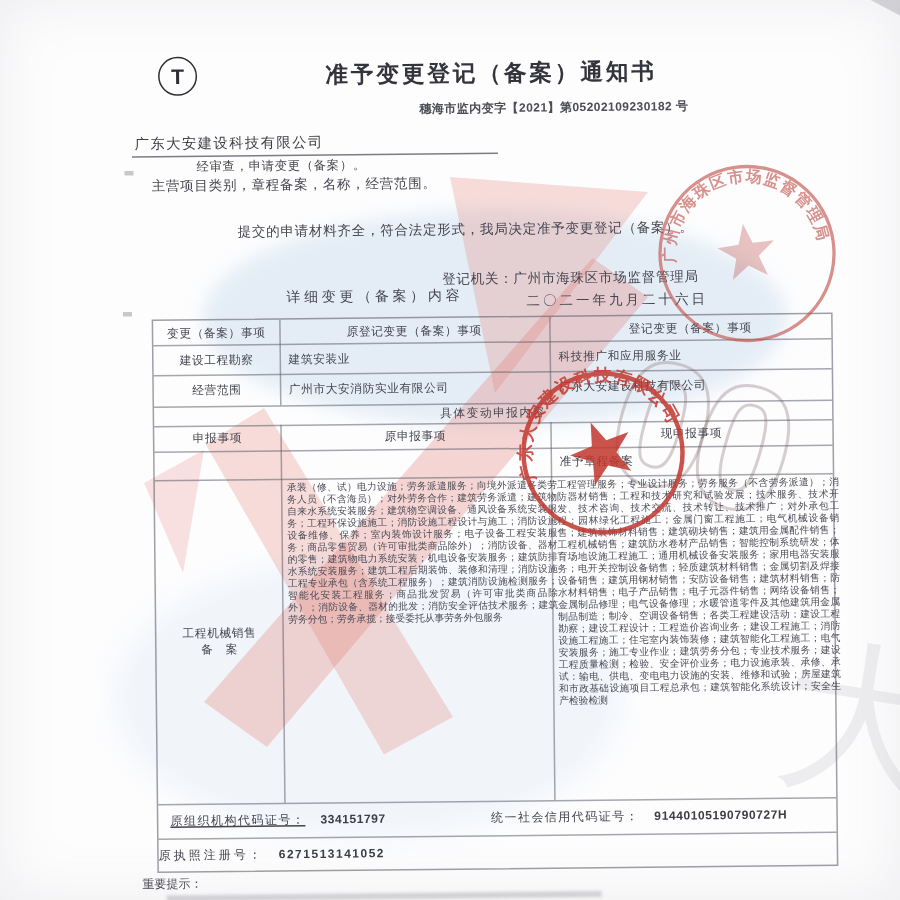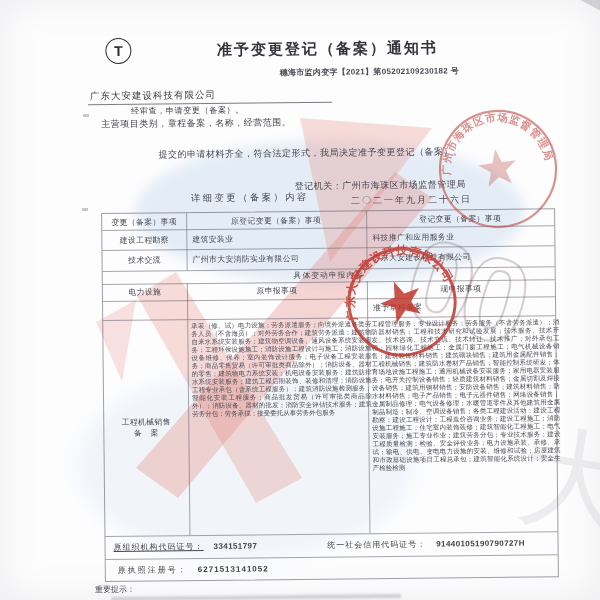--- a/index.html
+++ b/index.html
@@ -85,27 +85,27 @@
       <div class="vline" style="left:264px;top:70px;height:252px;"></div>
 
       <div class="cell cc" style="left:0;top:0;width:84px;height:16px;">变更（备案）事项</div>
       <div class="cell cc" style="left:84px;top:0;width:180px;height:16px;">原登记变更（备案）事项</div>
       <div class="cell cc" style="left:264px;top:0;width:188px;height:16px;">登记变更（备案）事项</div>
 
       <div class="cell cc" style="left:0;top:16px;width:84px;height:20px;">建设工程勘察</div>
       <div class="cell cl" style="left:84px;top:16px;width:180px;height:20px;">建筑安装业</div>
       <div class="cell cl" style="left:264px;top:16px;width:188px;height:20px;">科技推广和应用服务业</div>
 
-      <div class="cell cc" style="left:0;top:36px;width:84px;height:21px;">技术交流</div>
+      <div class="cell cc" style="left:0;top:36px;width:84px;height:21px;">经营范围</div>
       <div class="cell cl" style="left:84px;top:36px;width:180px;height:21px;">广州市大安消防实业有限公司</div>
       <div class="cell cl" style="left:264px;top:36px;width:188px;height:21px;">广东大安建设科技有限公司</div>
 
       <div class="cell cc" style="left:0;top:57px;width:452px;height:13px;letter-spacing:1px;">具体变动申报内容</div>
 
-      <div class="cell cc" style="left:0;top:70px;width:84px;height:17px;">电力设施</div>
+      <div class="cell cc" style="left:0;top:70px;width:84px;height:17px;">申报事项</div>
       <div class="cell cc" style="left:84px;top:70px;width:180px;height:17px;">原申报事项</div>
       <div class="cell cc" style="left:264px;top:70px;width:188px;height:17px;">现申报事项</div>
 
       <div class="cell cl" style="left:84px;top:87px;width:180px;height:19px;"></div>
       <div class="cell cl" style="left:264px;top:87px;width:188px;height:19px;">准予章程备案</div>
 
       <div class="cell" style="left:0;top:106px;width:84px;height:216px;display:flex;flex-direction:column;
                   align-items:center;justify-content:center;line-height:11px;">
         <span>工程机械销售</span>
         <span>备　案</span>
@@ -114,21 +114,21 @@
       <div class="cell dense" style="left:264px;top:106px;width:188px;height:216px;">工程管理服务；专业设计服务；劳务服务（不含劳务派遣）；消防器材销售；工程和技术研究和试验发展；技术服务、技术开发、技术咨询、技术交流、技术转让、技术推广；对外承包工程；园林绿化工程施工；金属门窗工程施工；电气机械设备销售；建筑装饰材料销售；建筑砌块销售；建筑用金属配件销售；工程机械销售；建筑防水卷材产品销售；智能控制系统研发；体育场地设施工程施工；通用机械设备安装服务；家用电器安装服务；电开关控制设备销售；轻质建筑材料销售；金属切割及焊接设备销售；建筑用钢材销售；安防设备销售；建筑材料销售；防水材料销售；电子产品销售；电子元器件销售；网络设备销售；金属制品修理；电气设备修理；水暖管道零件及其他建筑用金属制品制造；制冷、空调设备销售；各类工程建设活动：建设工程勘察；建设工程设计；工程造价咨询业务；建设工程施工；消防设施工程施工；住宅室内装饰装修；建筑智能化工程施工；电气安装服务；施工专业作业；建筑劳务分包；专业技术服务；建设工程质量检测；检验、安全评价业务；电力设施承装、承修、承试：输电、供电、变电电力设施的安装、维修和试验；房屋建筑和市政基础设施项目工程总承包；建筑智能化系统设计；安全生产检验检测</div>
 
       <div class="cell codes" style="left:0;top:322px;width:452px;height:23px;display:flex;align-items:center;">
         <span style="margin-left:8px;letter-spacing:1px;text-decoration:underline;">原组织机构代码证号：</span>
         <span class="num" style="margin-left:10px;">334151797</span>
         <span style="margin-left:70px;letter-spacing:1px;">统一社会信用代码证号：</span>
         <span class="num" style="margin-left:10px;">91440105190790727H</span>
       </div>
 
       <div class="cell codes" style="left:0;top:345px;width:452px;height:22px;display:flex;align-items:center;">
-        <span style="margin-left:12px;letter-spacing:2px;">原执照注册号：</span>
+        <span style="margin-left:0;letter-spacing:2px;">原执照注册号：</span>
         <span class="num" style="margin-left:10px;letter-spacing:1px;">6271513141052</span>
       </div>
     </div>
 
     <div class="abs" style="left:92px;top:582px;font-size:8px;font-weight:400;color:#4a4a54;">重要提示：</div>
     <div class="blur-bar" style="left:108px;top:595px;width:290px;height:4px;"></div>
   </div>
 
   <svg class="wm" width="132" height="132" style="left:432px;top:103px;transform:rotate(-8deg);opacity:.62;">
     <defs>

